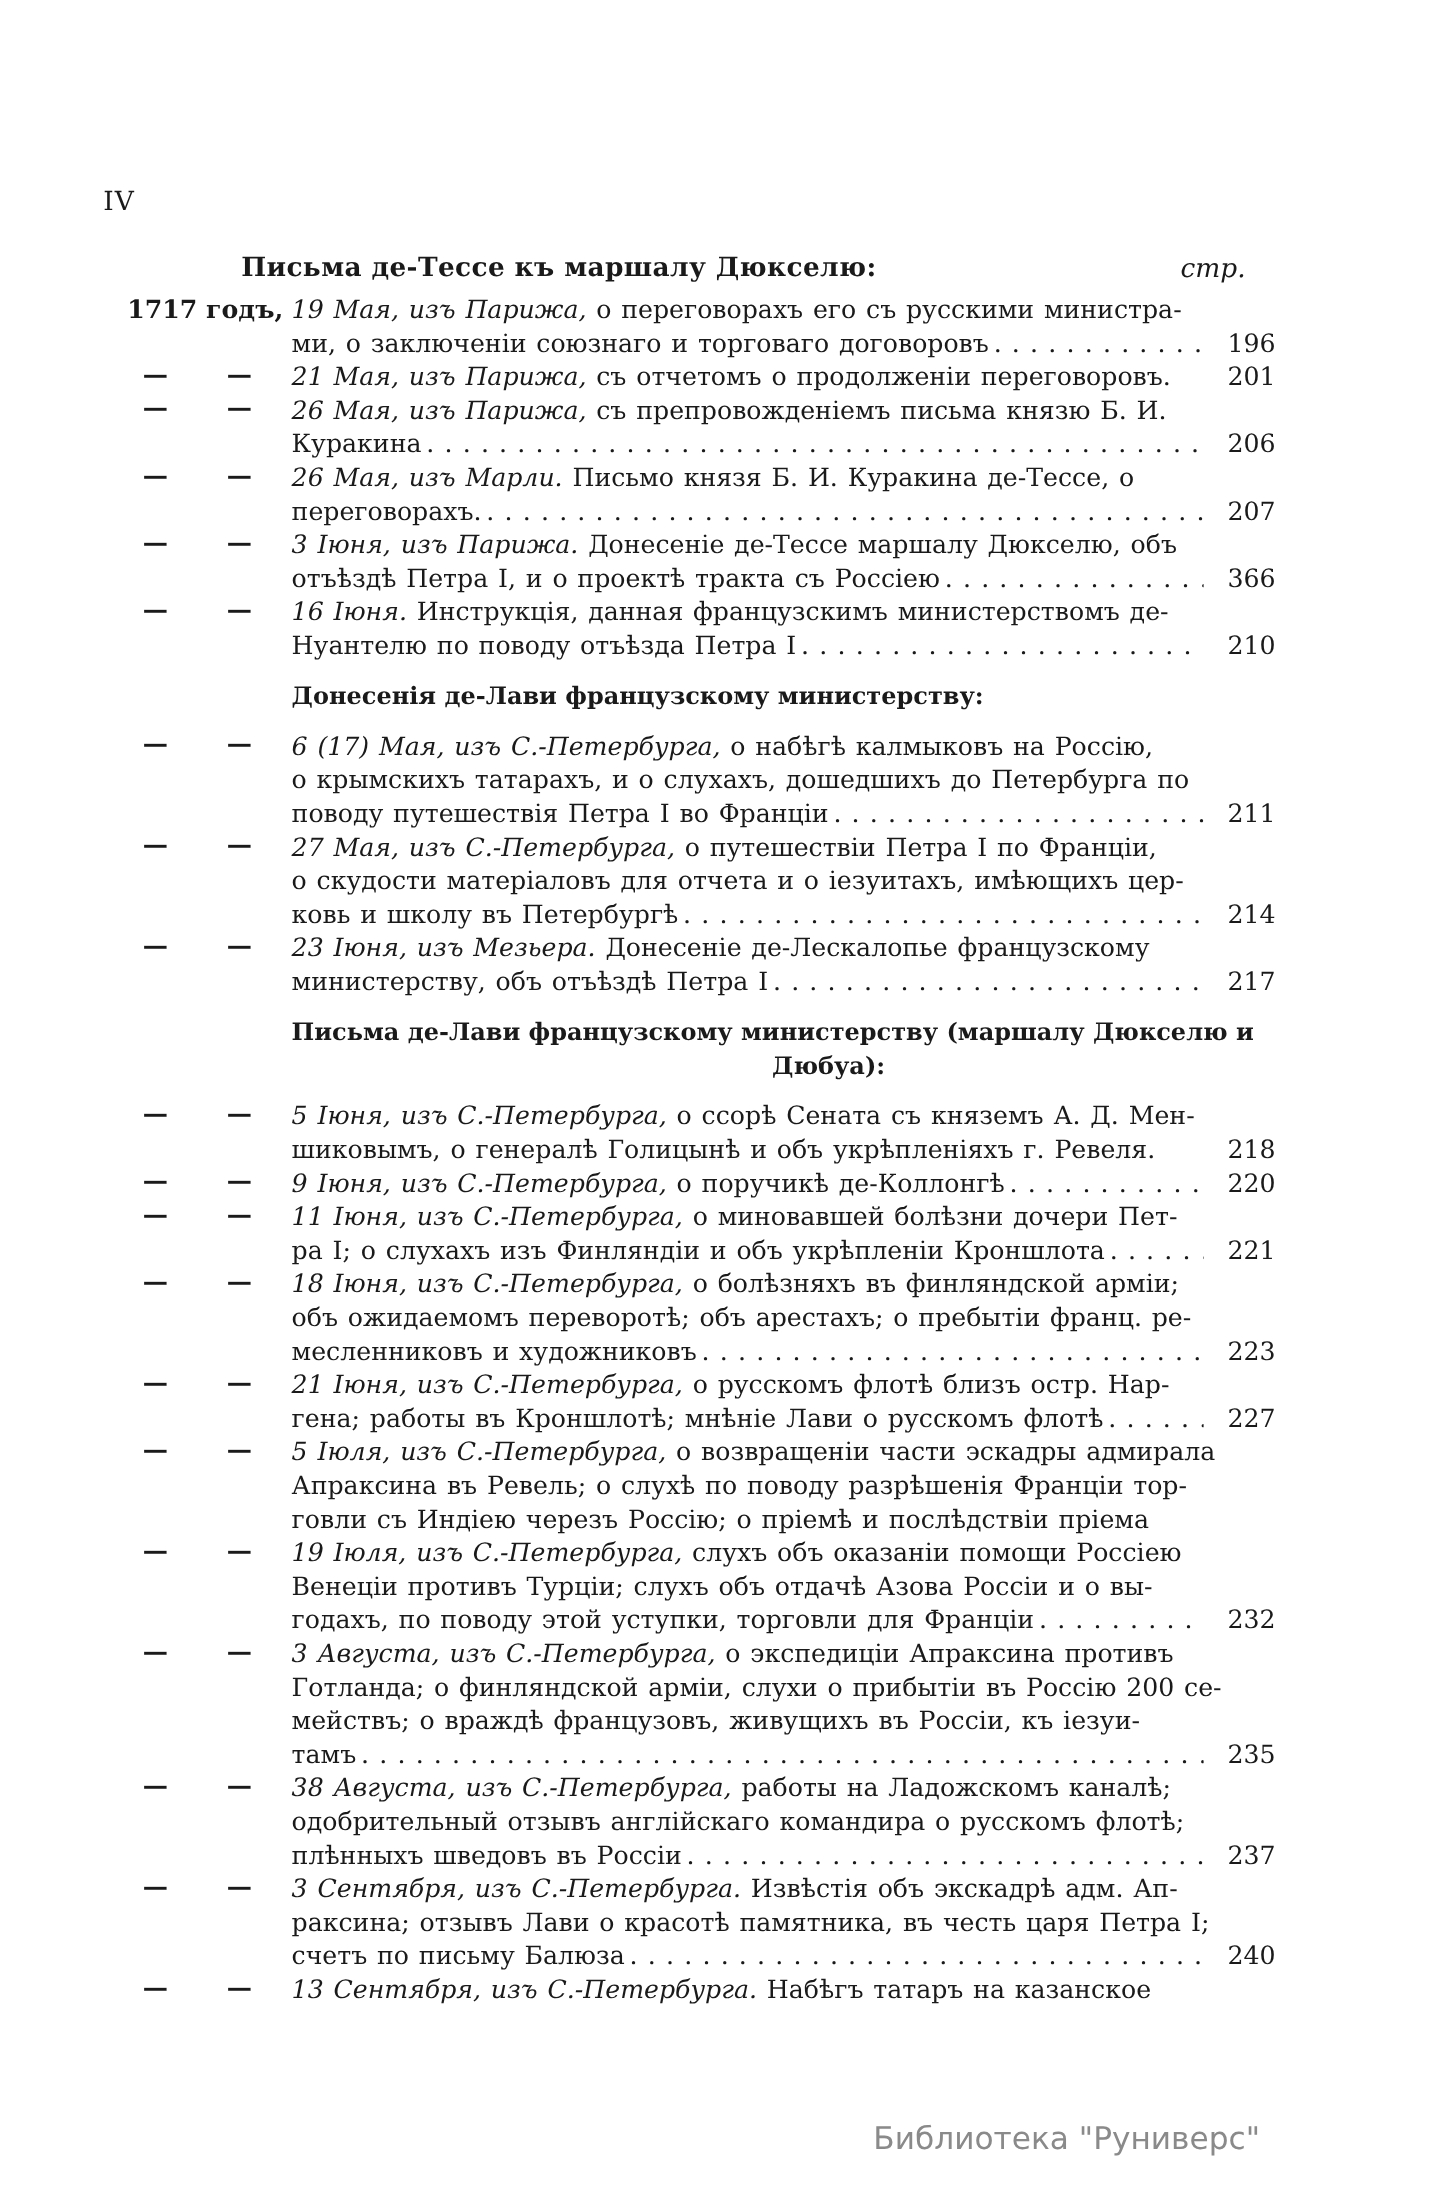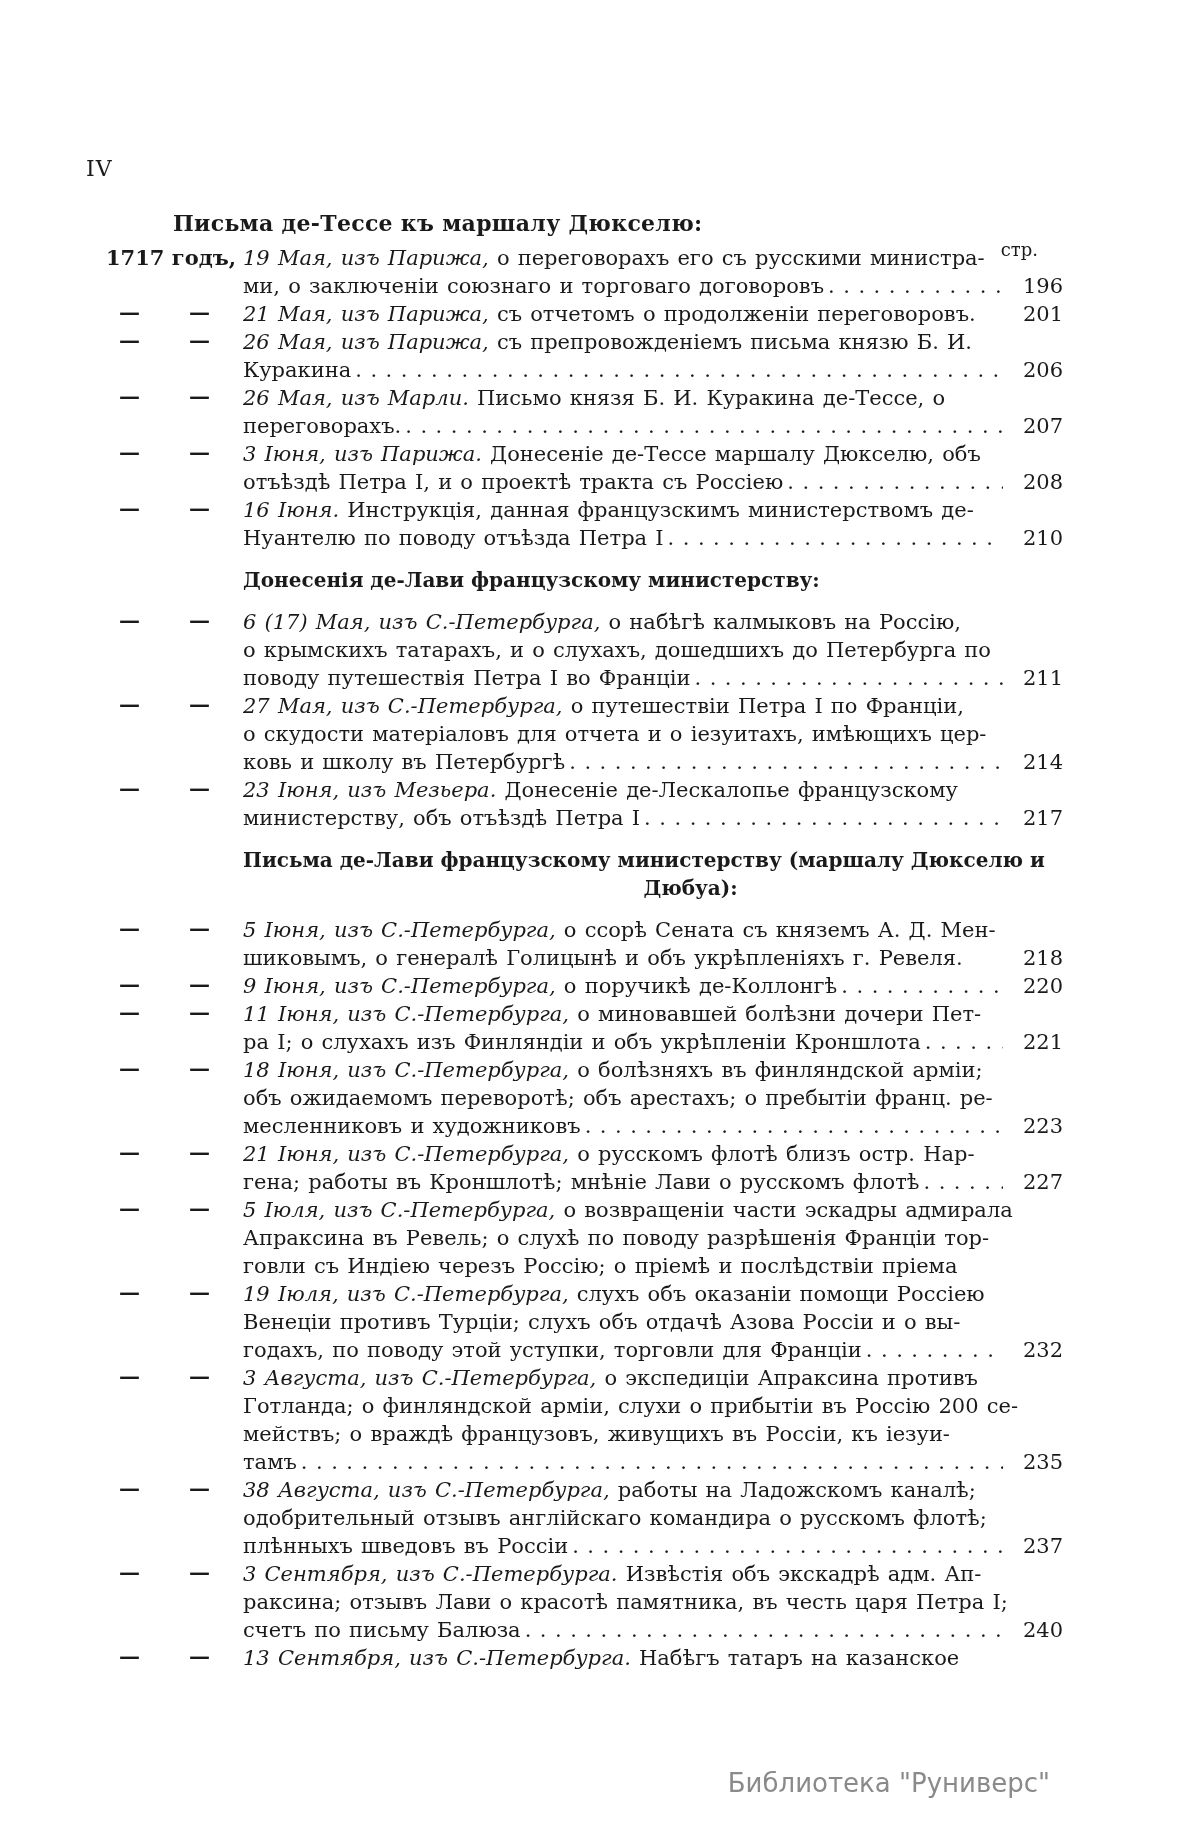--- a/index.html
+++ b/index.html
@@ -17,27 +17,27 @@
     box-sizing: border-box;
   }
   .folio {
     font-size: 22px; line-height: 28px; letter-spacing: 1px;
   }
   .head-row {
     display: flex; align-items: baseline;
     margin-top: 26px; margin-bottom: 7px;
   }
   .head-title {
-    margin-left: 87px; flex: 1 1 auto;
+    margin-left: 115px; flex: 1 1 auto;
     font-weight: bold; font-size: 22px; line-height: 28px;
     letter-spacing: 0.3px; white-space: nowrap;
   }
   .str-label {
-    font-size: 18px; padding-right: 37px;
-    position: relative; top: 25px;
+    font-size: 22px; padding-right: 37px;
+    position: relative; top: 1px; font-style: italic;
   }
   .toc { }
   .entry { display: flex; }
   .gutter {
     flex: 0 0 157px; position: relative;
     font-size: 21px; line-height: 28px;
   }
   .year {
     position: absolute; left: 20px; top: 0;
     font-weight: bold; white-space: nowrap;
@@ -127,21 +127,21 @@
           <div class="line"><span class="tx">переговорахъ.</span><span class="leader dotted"></span><span class="pg">207</span></div>
         </div>
       </div>
       <div class="entry">
         <div class="gutter">
           <span class="dash d1">—</span>
           <span class="dash d2">—</span>
         </div>
         <div class="lines">
           <div class="line"><span class="it">3 Іюня, изъ Парижа.</span><span class="tx"> Донесеніе де-Тессе маршалу Дюкселю, объ</span></div>
-          <div class="line"><span class="tx">отъѣздѣ Петра I, и о проектѣ тракта съ Россіею</span><span class="leader dotted"></span><span class="pg">208</span></div>
+          <div class="line"><span class="tx">отъѣздѣ Петра I, и о проектѣ тракта съ Россіею</span><span class="leader dotted"></span><span class="pg">366</span></div>
         </div>
       </div>
       <div class="entry">
         <div class="gutter">
           <span class="dash d1">—</span>
           <span class="dash d2">—</span>
         </div>
         <div class="lines">
           <div class="line"><span class="it">16 Іюня.</span><span class="tx"> Инструкція, данная французскимъ министерствомъ де-</span></div>
           <div class="line"><span class="tx">Нуантелю по поводу отъѣзда Петра I</span><span class="leader dotted"></span><span class="pg">210</span></div>

